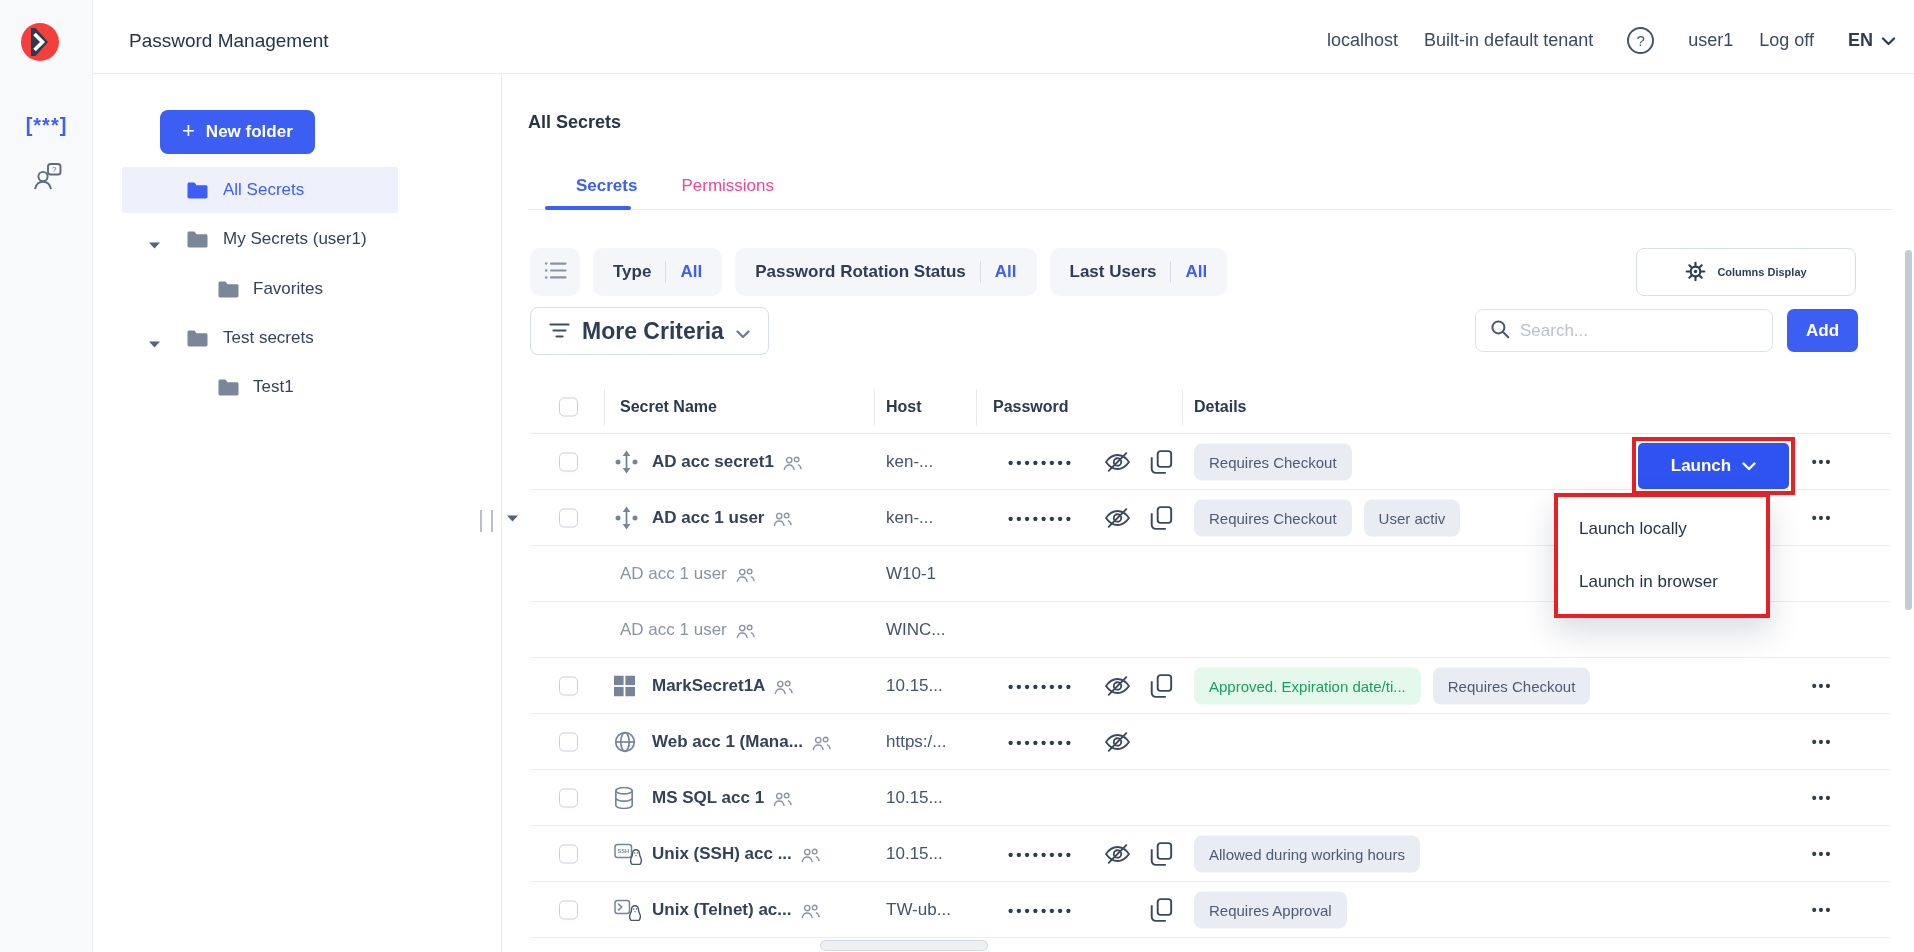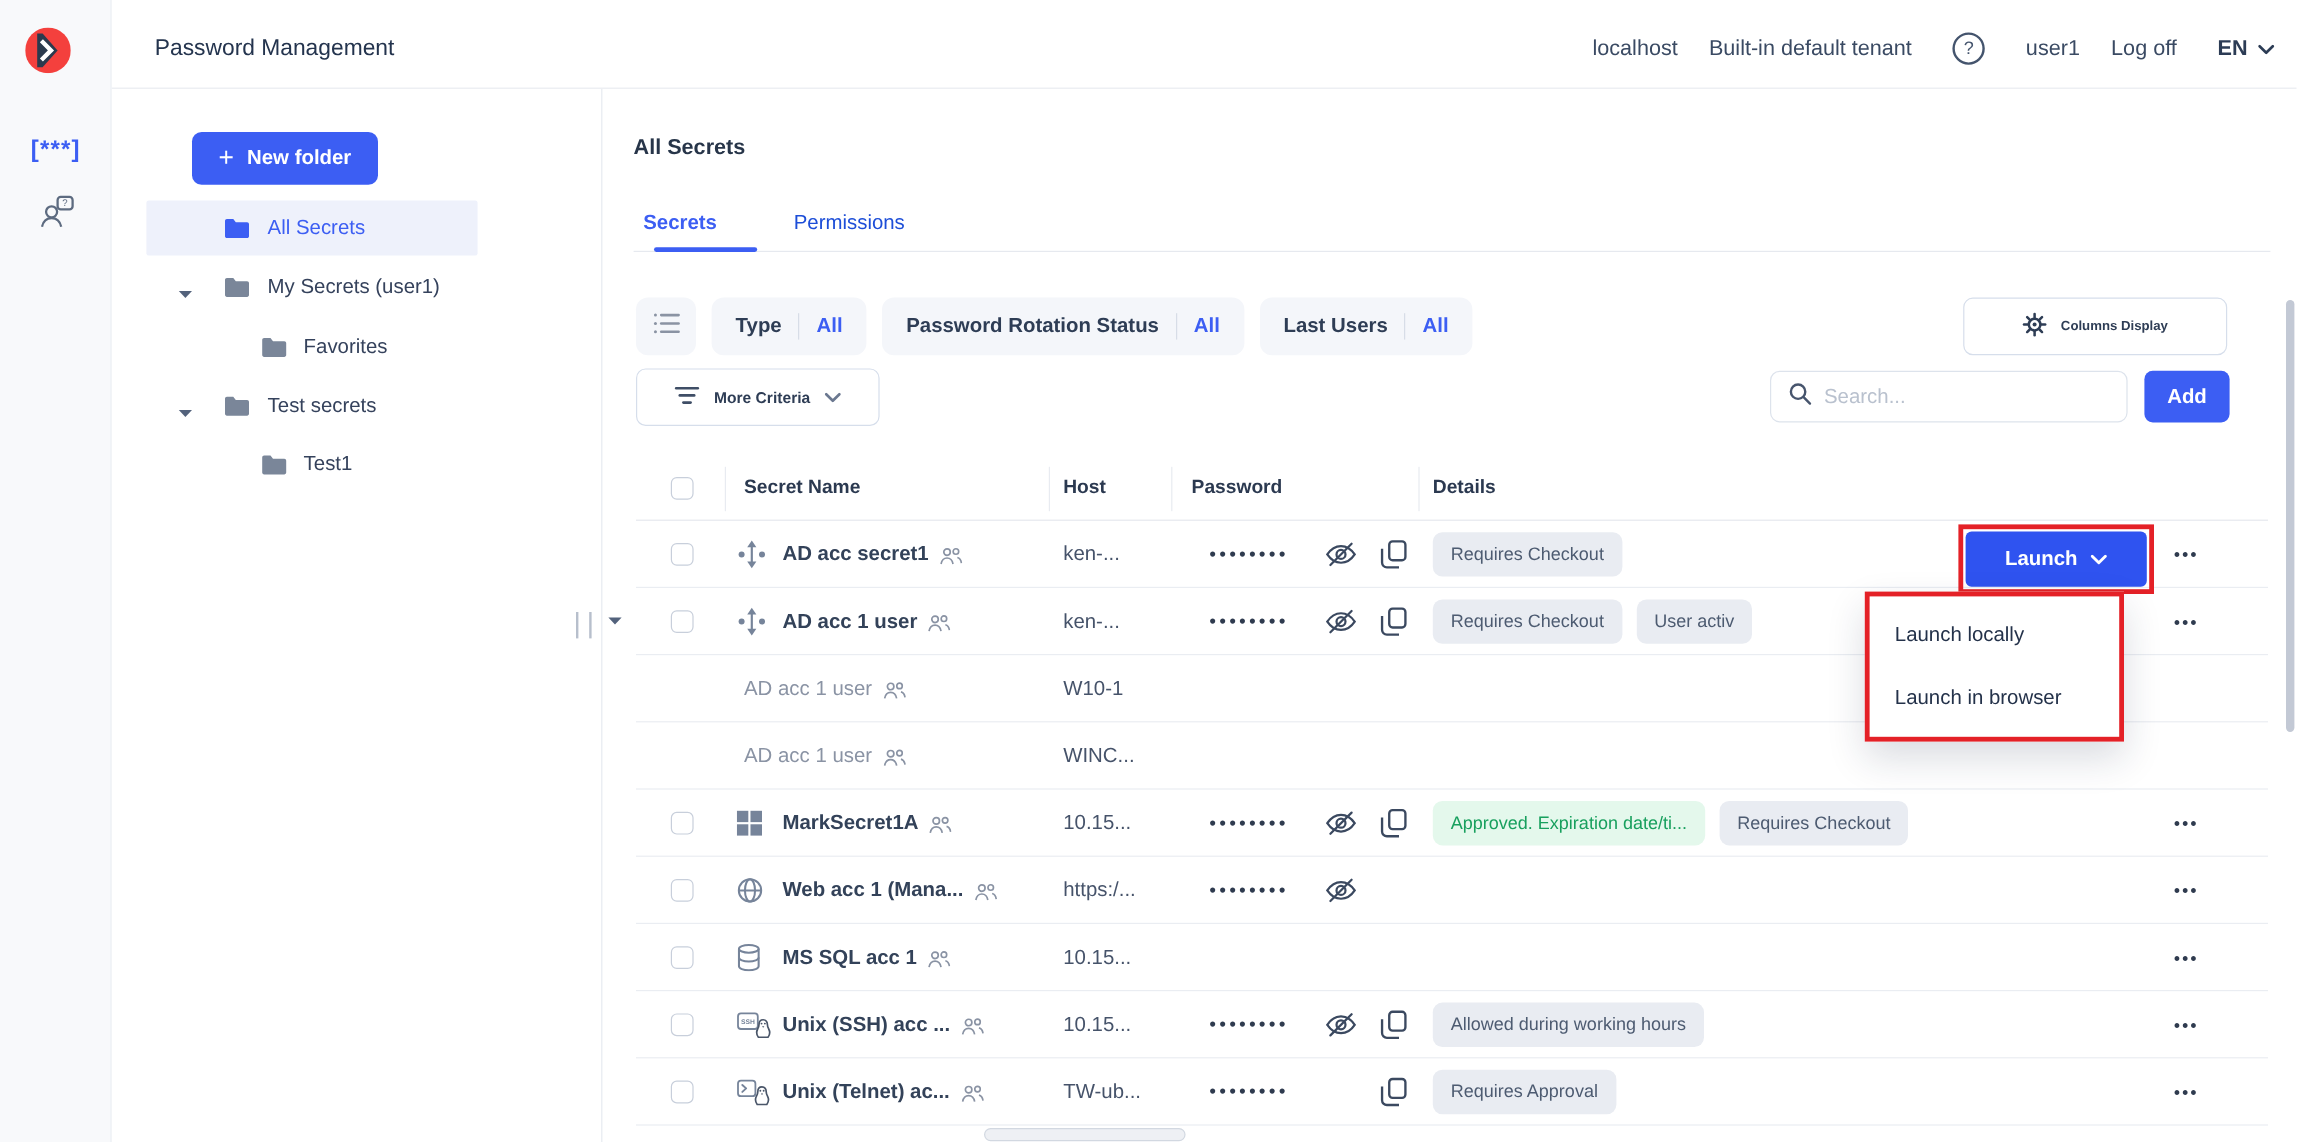--- a/index.html
+++ b/index.html
@@ -30,35 +30,35 @@
   .titem.active { background:#eef1fb; color:var(--accent); }
   .titem .caret { position:absolute; left:26px; top:19px; }
   .titem .folder { position:absolute; left:64px; top:14px; display:flex; }
   .titem.child .folder { left:95px; }
   .titem .lbl { position:absolute; left:101px; }
   .titem.child .lbl { left:131px; }
   .grip { position:absolute; left:480px; top:510px; width:13px; height:22px; border-left:2.5px solid #b7bfcc; border-right:2.5px solid #b7bfcc; cursor:col-resize; z-index:6; }
 
   
   .heading { position:absolute; left:528px; top:112px; font-size:18px; font-weight:700; color:#273549; }
-  .tabs { position:absolute; left:536px; top:176px; display:flex; gap:64px; }
-  .tab { font-size:17px; color:#1d4ed8; cursor:pointer; }
+  .tabs { position:absolute; left:576px; top:176px; display:flex; gap:44px; }
+  .tab { font-size:17px; color:#ec4899; cursor:pointer; }
   .tab.active { color:var(--accent); font-weight:700; }
   .tabline { position:absolute; left:528px; top:209px; width:1364px; height:1px; background:#e6e9ef; }
   .tabline-active { position:absolute; left:545px; top:206px; width:86px; height:4px; background:var(--accent); border-radius:2px; }
 
   
   .viewbtn { position:absolute; left:530px; top:248px; width:50px; height:48px; background:#f4f6fa; border-radius:10px; display:flex; align-items:center; justify-content:center; cursor:pointer; }
   .chips { position:absolute; left:593px; top:248px; display:flex; gap:13px; }
   .chip { height:48px; background:#f4f6fa; border-radius:10px; display:flex; align-items:center; padding:0 20px; gap:14px; font-size:17px; cursor:pointer; }
   .chip .cl { color:#2e3d55; font-weight:700; }
   .chip .sep { width:1px; height:22px; background:#d7dde7; }
   .chip .cv { color:var(--accent); font-weight:700; }
   .colsbtn { position:absolute; left:1636px; top:248px; width:220px; height:48px; background:#fff; border:1px solid #d6deeb; border-radius:8px; display:flex; align-items:center; justify-content:center; gap:11px; font-size:11px; font-weight:700; color:#2e3d55; cursor:pointer; }
-  .morebtn { position:absolute; left:530px; top:307px; height:48px; padding:0 31px; background:#fff; border:1px solid #d6deeb; border-radius:8px; display:flex; align-items:center; gap:12px; font-size:13px; font-weight:700; color:#2e3d55; cursor:pointer; }
+  .morebtn { position:absolute; left:530px; top:307px; height:48px; padding:0 18px; background:#fff; border:1px solid #d6deeb; border-radius:8px; display:flex; align-items:center; gap:12px; font-size:23px; font-weight:700; color:#2e3d55; cursor:pointer; }
   .search { position:absolute; left:1475px; top:309px; width:298px; height:43px; border:1px solid #dde3ec; border-radius:8px; background:#fff; display:flex; align-items:center; padding:0 14px; gap:10px; }
   .search input { border:none; outline:none; font-size:17px; color:#404040; width:100%; font-family:inherit; background:transparent; }
   .search input::placeholder { color:#b9c1ce; }
   .addbtn { position:absolute; left:1787px; top:309px; width:71px; height:43px; background:var(--accent); color:#fff; border:none; border-radius:7px; font-size:17px; font-weight:700; cursor:pointer; font-family:inherit; }
 
   
   .thead { position:absolute; left:530px; top:381px; width:1360px; height:53px; border-bottom:1px solid #e5e8ee; font-size:16px; font-weight:700; color:#2b3950; }
   .thead .hcell { position:absolute; top:50%; transform:translateY(-50%); }
   .hdiv { position:absolute; top:8px; height:37px; width:1px; background:#e8ebf1; }
   .cbox { width:19px; height:19px; border:1.6px solid #c8cfdb; border-radius:5px; background:#fff; cursor:pointer; }

